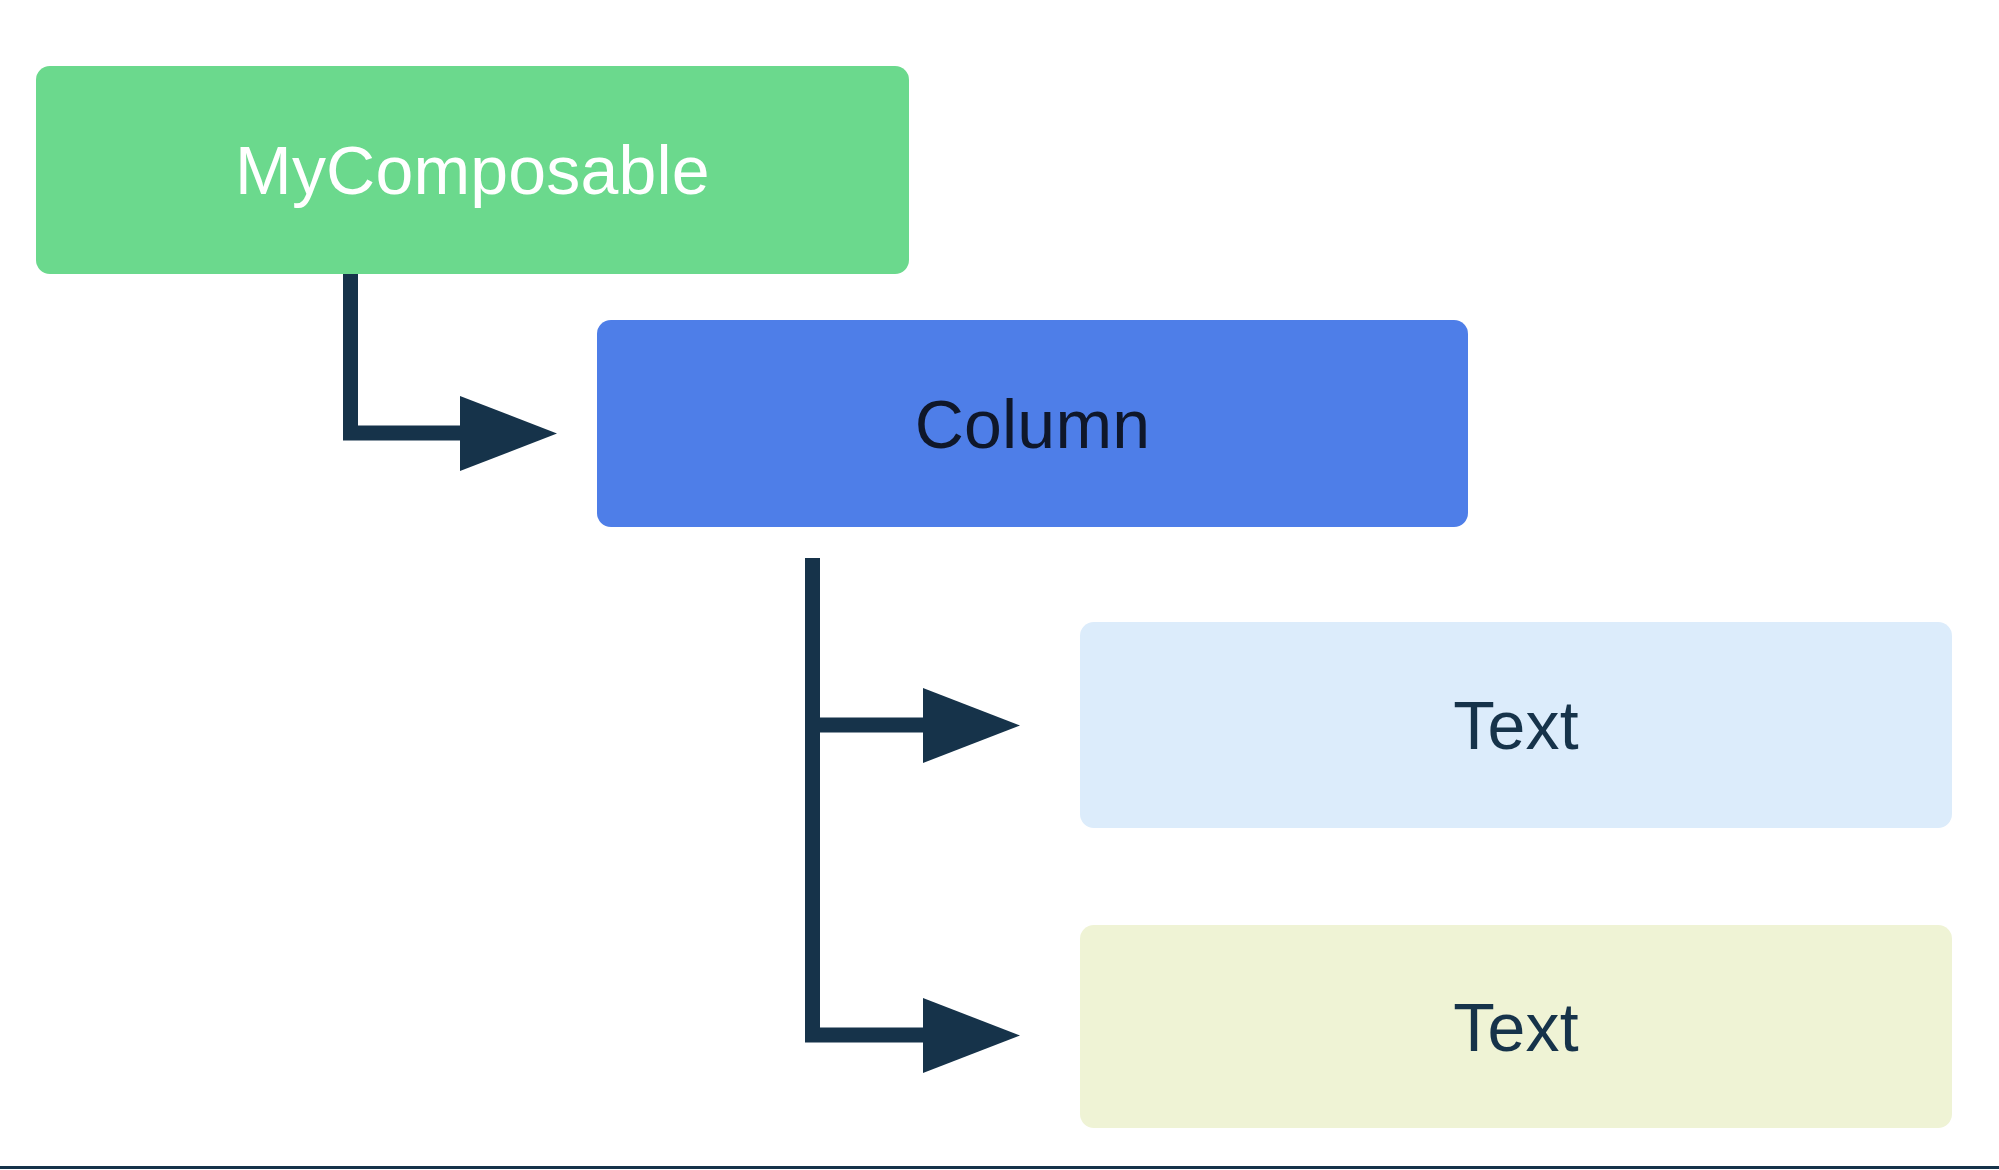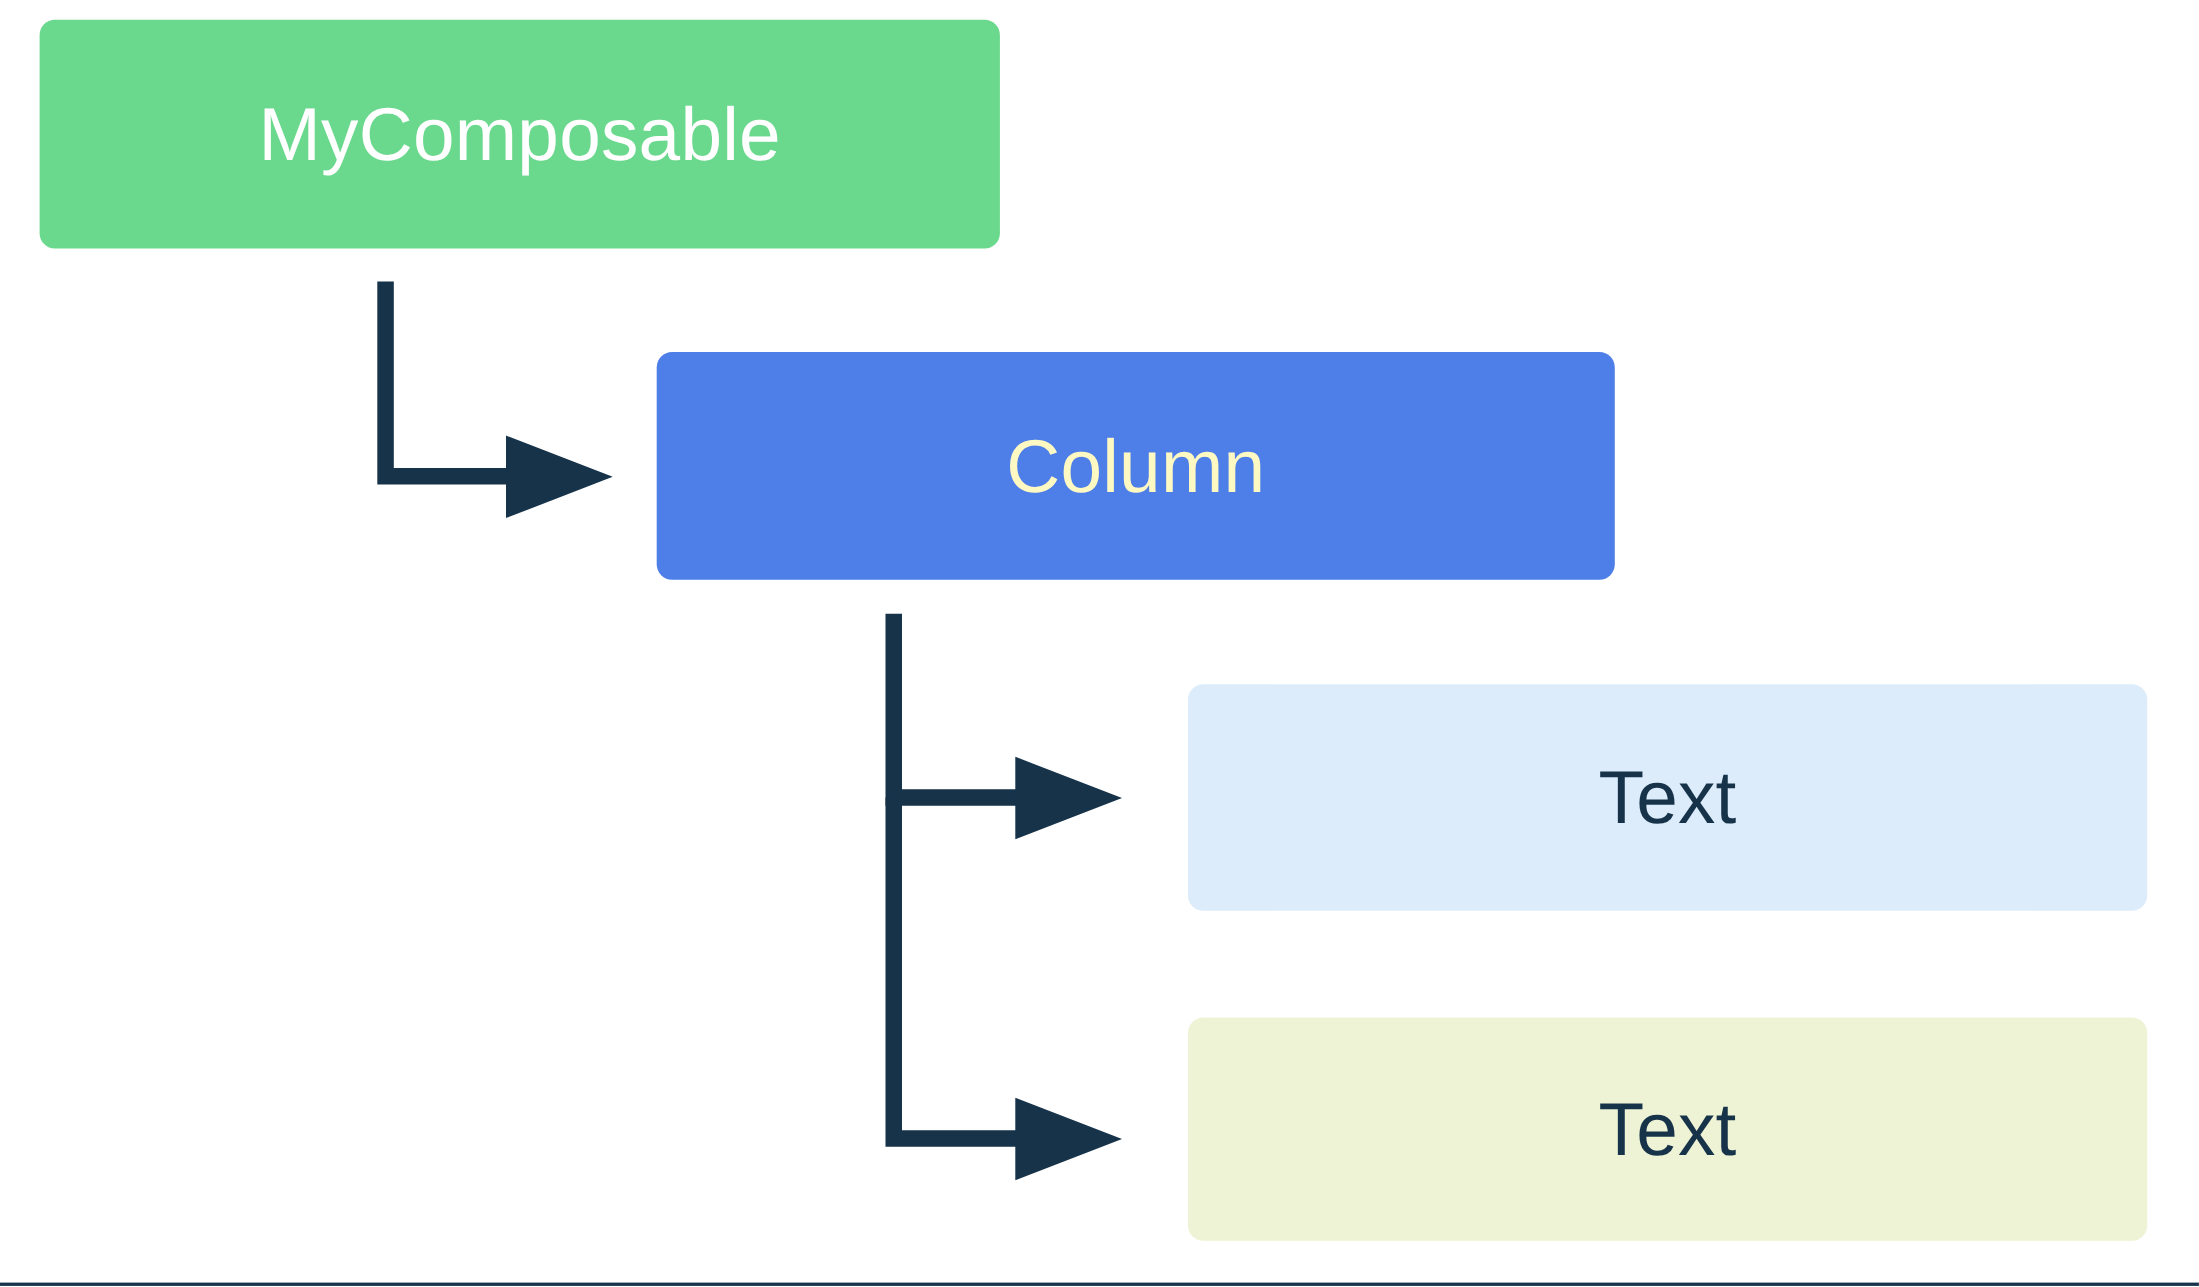--- a/index.html
+++ b/index.html
@@ -88,25 +88,25 @@
       <path d="M 812.5 558 L 812.5 725 L 930 725" fill="none" stroke="#16334A" stroke-width="15" stroke-linecap="butt" stroke-linejoin="miter"></path>
       <polygon points="923,688 1020,725.5 923,763" fill="#16334A"></polygon>
     </g>
 
     <g>
       <path d="M 812.5 725 L 812.5 1035 L 930 1035" fill="none" stroke="#16334A" stroke-width="15" stroke-linecap="butt" stroke-linejoin="miter"></path>
       <polygon points="923,998 1020,1035.5 923,1073" fill="#16334A"></polygon>
     </g>
   </svg>
 
-  <div class="node" id="node-root" style="background: rgb(107, 217, 141); color: rgb(255, 255, 255);">
+  <div class="node" id="node-root" style="background: rgb(107, 217, 141); color: rgb(255, 255, 255); margin-top: 48px;">
     <span class="node-label">MyComposable</span>
   </div>
 
-  <div class="node" id="node-column" style="background: rgb(78, 126, 232); color: #fef9c3;">
+  <div class="node" id="node-column" style="background: rgb(78, 126, 232); color: #0f172a;">
     <span class="node-label">Column</span>
   </div>
 
   <div class="node" id="node-text-1" style="background: rgb(220, 236, 251); color: rgb(22, 51, 74);">
     <span class="node-label">Text</span>
   </div>
 
   <div class="node" id="node-text-2" style="background: rgb(239, 243, 213); color: rgb(22, 51, 74);">
     <span class="node-label">Text</span>
   </div>

